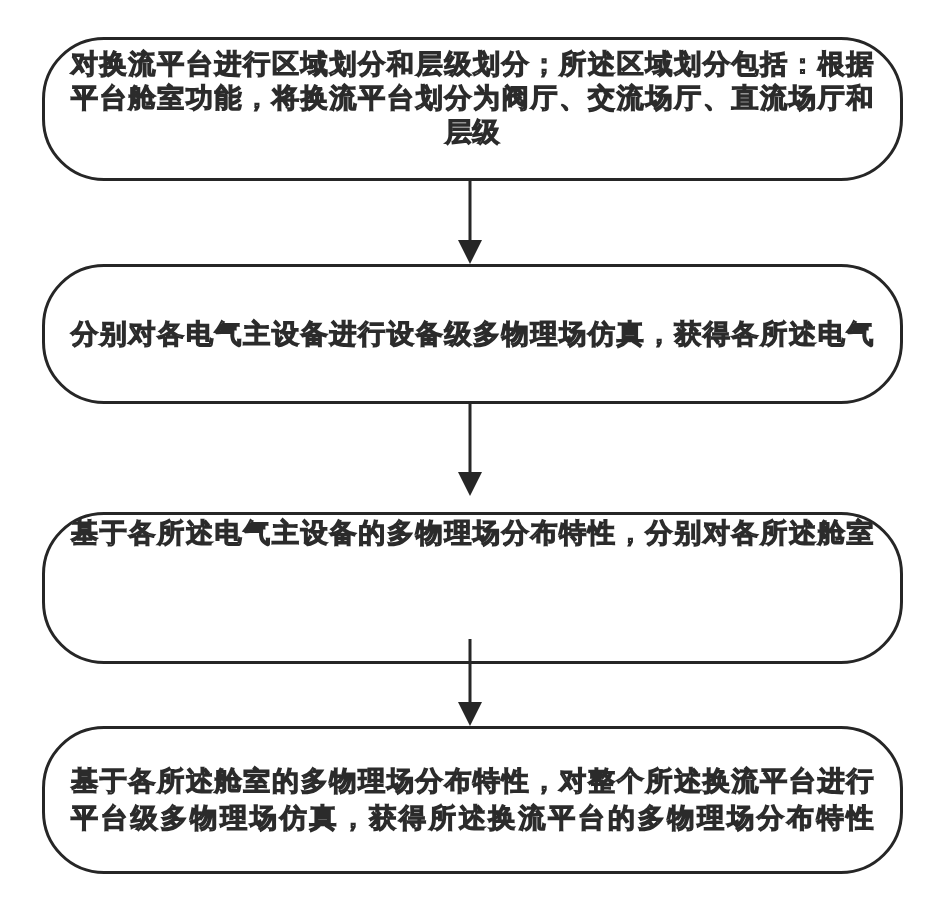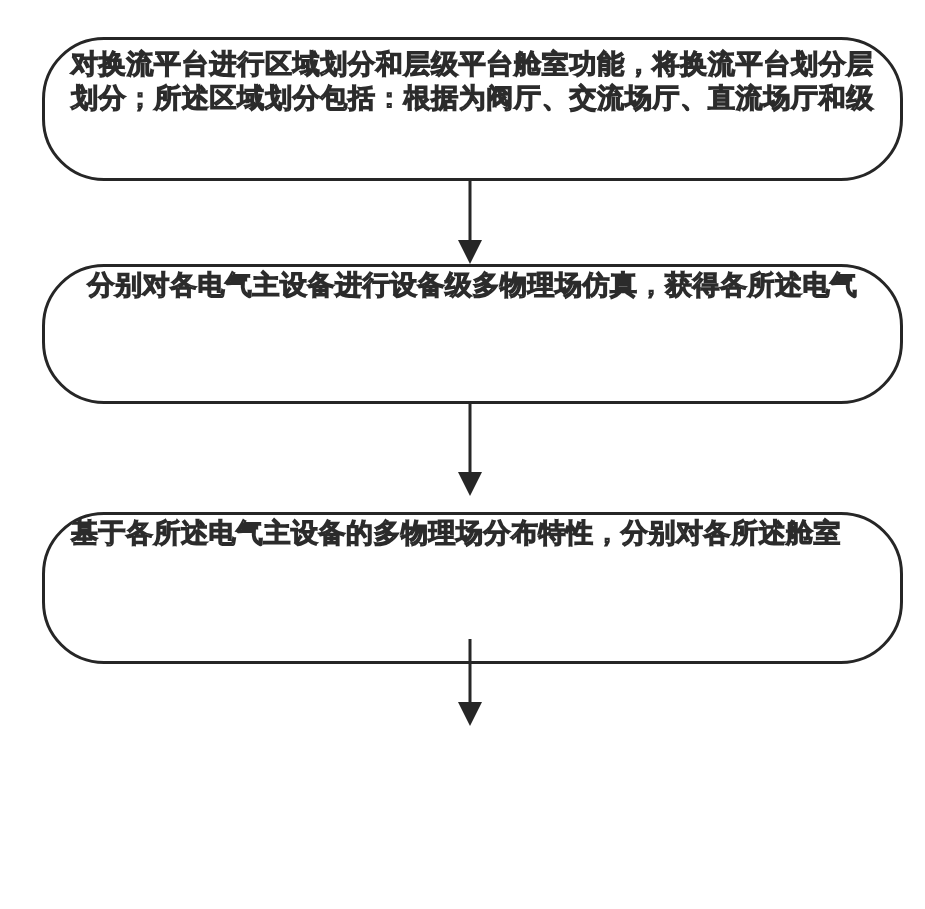--- a/index.html
+++ b/index.html
@@ -17,20 +17,21 @@
   }
   .flow-box {
     position: absolute;
     left: 42px;
     width: 861px;
     box-sizing: border-box;
     border: 3px solid #262626;
     border-radius: 62px;
     background: #ffffff;
     display: flex;
+    flex-direction: column;
     padding-left: 26px;
     padding-right: 26px;
   }
   .box-1 { top: 37px;  height: 144px; justify-content: flex-start; padding-top: 7px; }
   .box-2 { top: 264px; height: 140px; justify-content: center; }
   .box-3 { top: 512px; height: 152px; justify-content: space-between; }
   .box-4 { top: 726px; height: 148px; justify-content: center; }
 
   .ln {
     font-size: 27px;
@@ -107,14 +108,18 @@
 
   <div class="flow-box box-3">
     <div class="ln j">基于各所述电气主设备的多物理场分布特性，分别对各所述舱室</div>
   </div>
 
   <div class="arrow arrow-3">
     <div class="shaft"></div>
     <div class="head"></div>
   </div>
 
+  <div class="flow-box box-4">
+    <div class="ln j">基于各所述舱室的多物理场分布特性，对整个所述换流平台进行</div>
+    <div class="ln j">平台级多物理场仿真，获得所述换流平台的多物理场分布特性</div>
+  </div>
 
 </div>
 
 </body></html>

